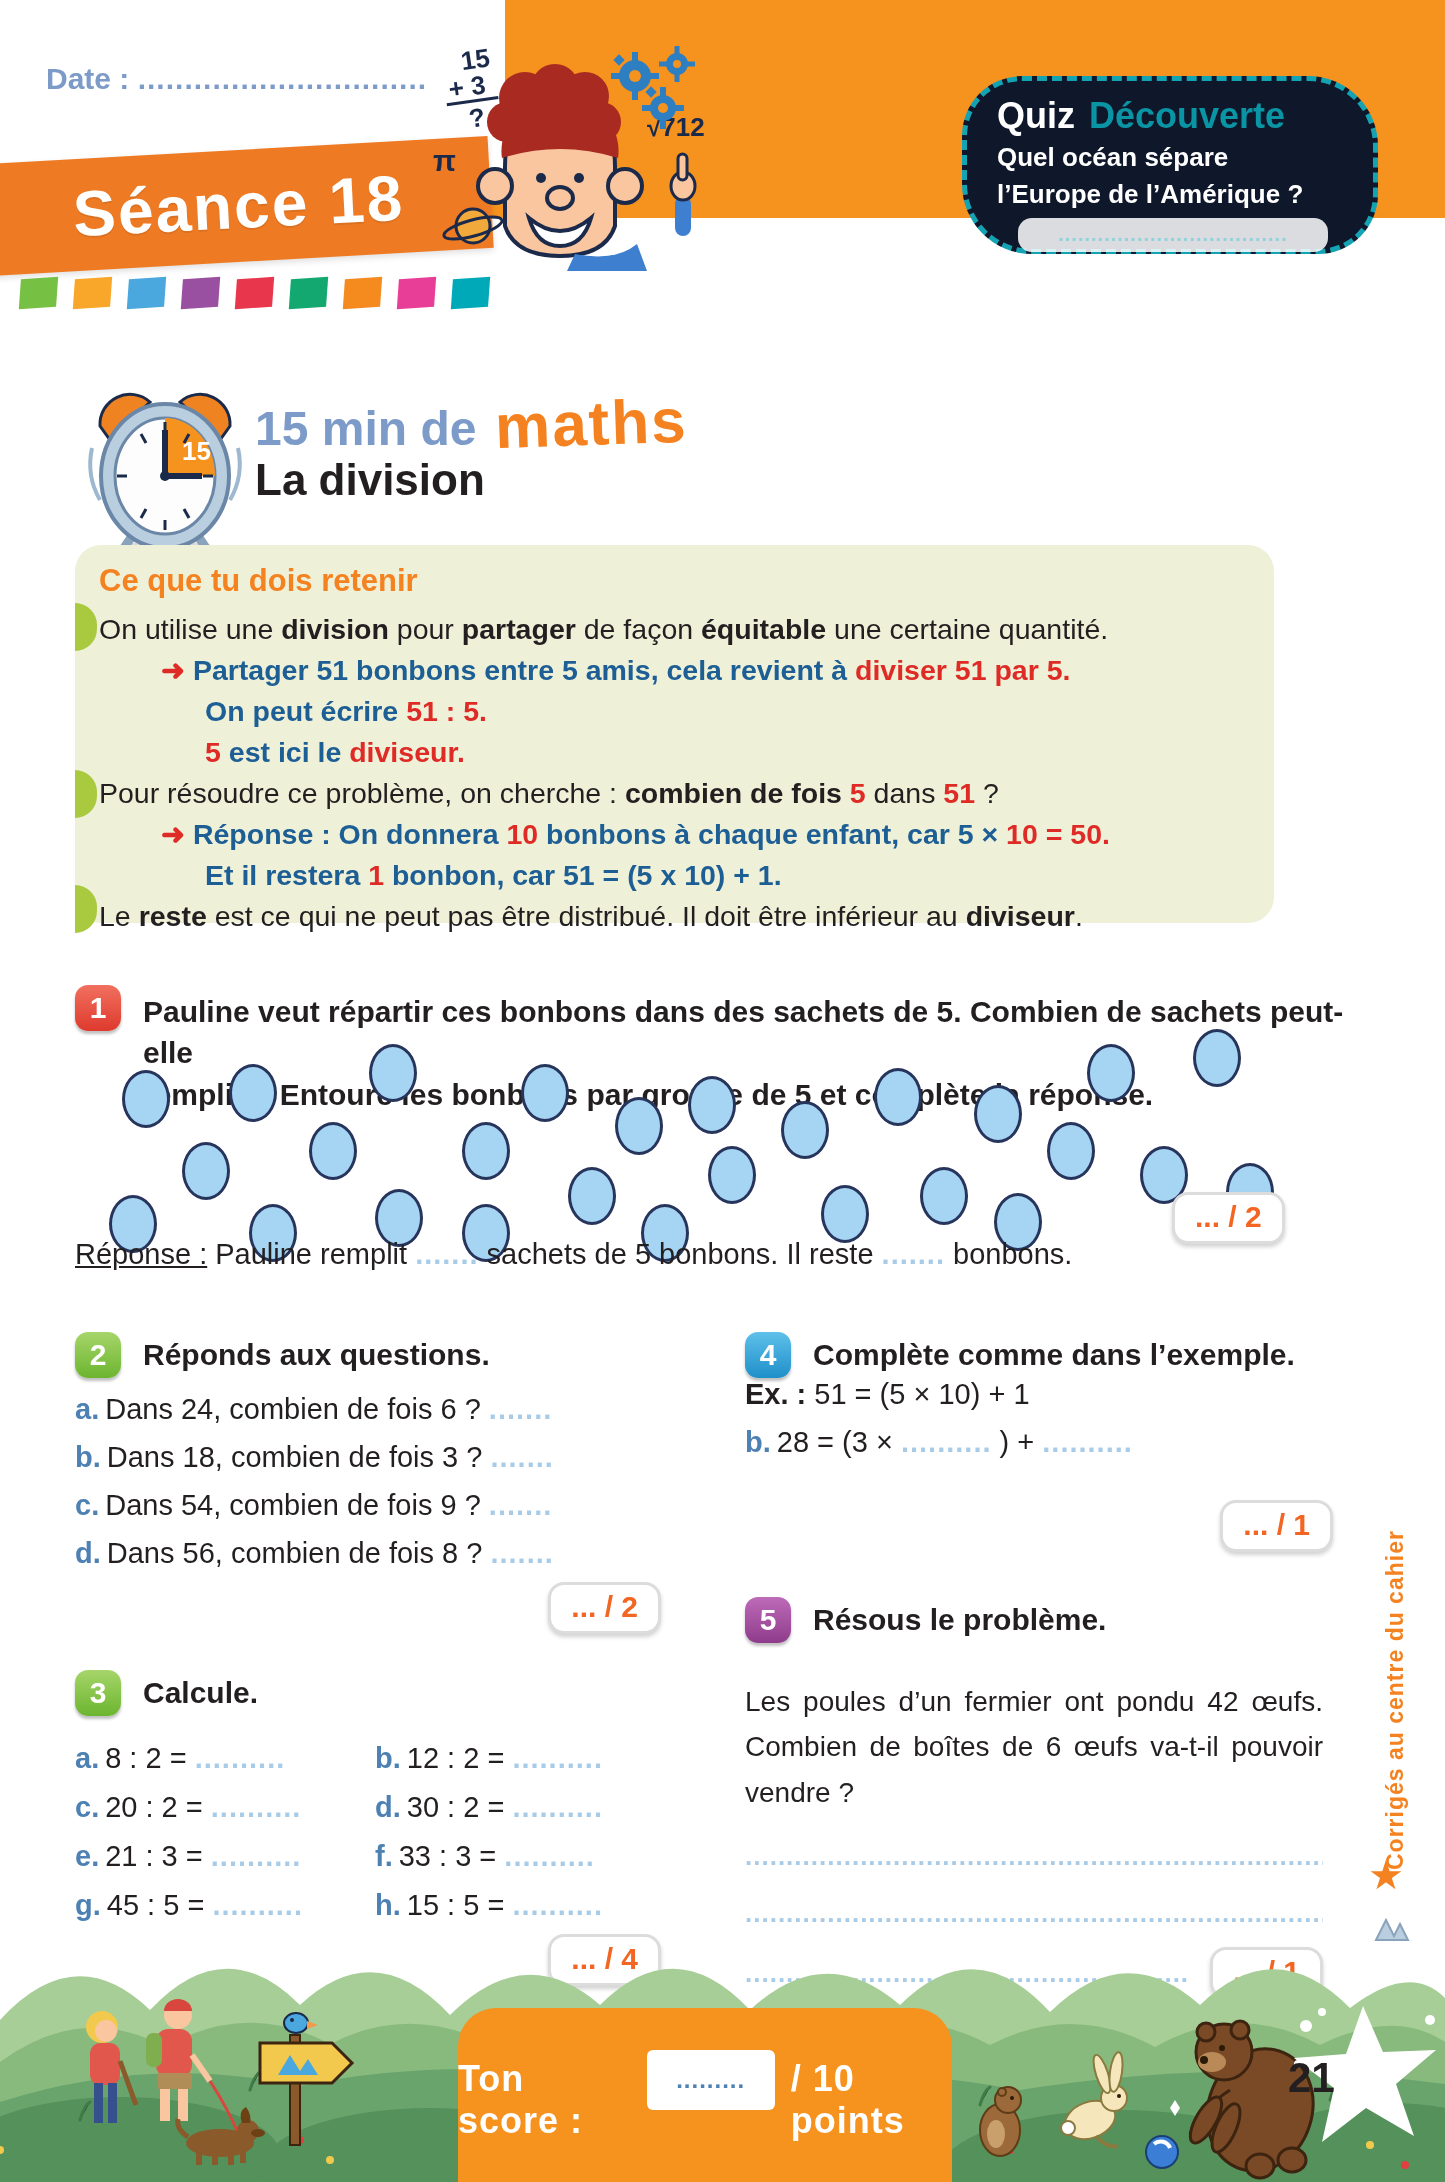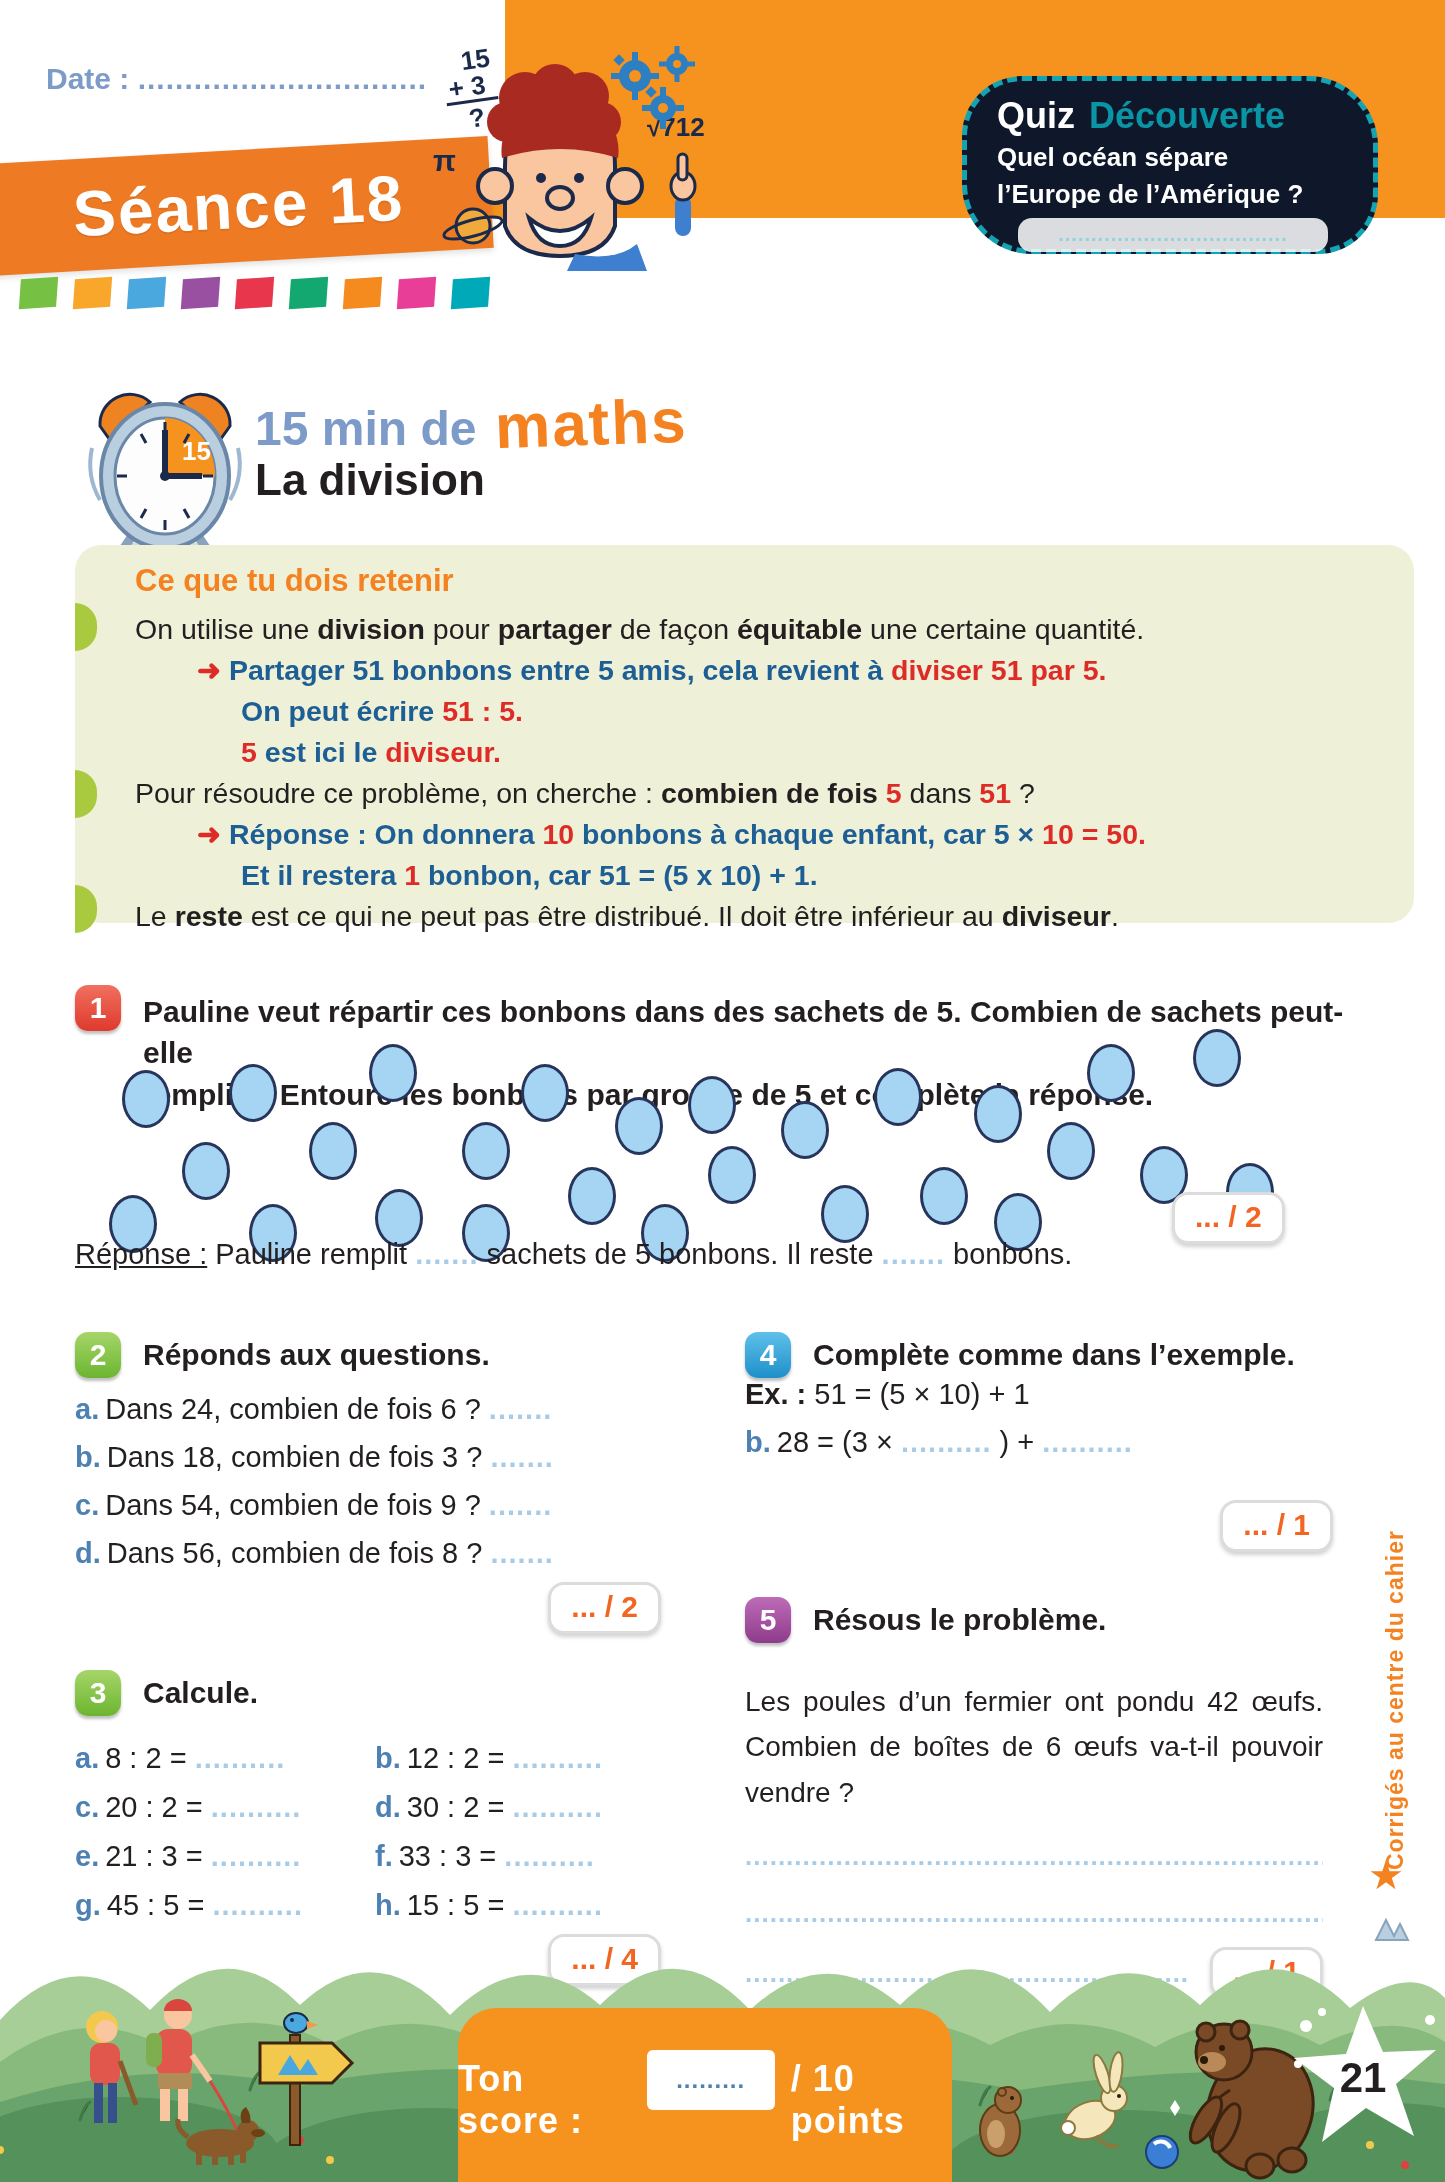--- a/index.html
+++ b/index.html
@@ -35,22 +35,22 @@
 
   
   .clock{position:absolute;left:80px;top:368px;width:170px;height:195px;}
   .lesson-line{position:absolute;left:255px;top:388px;white-space:nowrap;}
   .lesson-line .t1{font-size:48px;font-weight:700;color:#7c9bc9;}
   .lesson-line .t2{font-size:62px;font-weight:800;color:#f58220;display:inline-block;
                    transform:rotate(-2deg);margin-left:14px;letter-spacing:2px;}
   .lesson-title{position:absolute;left:255px;top:455px;font-size:44px;font-weight:800;color:#231f20;}
 
   
-  .retenir{position:absolute;left:75px;top:545px;width:1339px;height:378px;background:#eef0d8;
-           border-radius:26px;box-sizing:border-box;padding:18px 30px 0 60px;}
+  .retenir{position:absolute;left:75px;top:545px;width:1199px;height:378px;background:#eef0d8;
+           border-radius:26px;box-sizing:border-box;padding:18px 30px 0 24px;}
   .retenir .rtitle{color:#f58220;font-weight:800;font-size:31px;margin-bottom:10px;}
   .retenir p{margin:0;font-size:28.5px;line-height:1.44;}
   .retenir .ind1{margin-left:62px;}
   .retenir .ind2{margin-left:106px;}
   .bk{font-weight:700;}
   .bb{color:#1d5e94;font-weight:700;}
   .rr{color:#df2b26;font-weight:700;}
   .arrow{color:#df2b26;font-weight:800;margin-right:8px;}
   .leaf{position:absolute;left:0;width:22px;height:48px;background:#a9c93f;border-radius:0 26px 26px 0;}
 
@@ -106,21 +106,21 @@
   
   .footer{position:absolute;left:0;top:1950px;width:1445px;height:232px;}
   .score-panel{position:absolute;left:458px;top:2008px;width:494px;height:174px;background:#f6921e;
                border-radius:38px 38px 0 0;display:flex;align-items:flex-start;justify-content:center;
                gap:16px;padding-top:42px;box-sizing:border-box;z-index:5;}
   .score-panel .sl{color:#fff;font-size:36px;font-weight:800;letter-spacing:1px;padding-top:8px;}
   .score-box{width:150px;height:60px;background:#fff;border-radius:6px;display:flex;align-items:center;
              justify-content:center;color:#4d80b3;font-weight:800;font-size:24px;letter-spacing:1px;}
   .star21{position:absolute;left:1288px;top:2000px;width:160px;height:160px;z-index:6;}
   .star21 svg{position:absolute;left:0;top:0;}
-  .star21 .num{position:absolute;left:0;top:54px;width:150px;text-align:center;
+  .star21 .num{position:absolute;left:0;top:54px;width:150px;text-align:left;
                font-size:42px;font-weight:800;color:#231f20;z-index:2;}
   .hikers{position:absolute;left:60px;top:1985px;z-index:4;}
   .animals{position:absolute;left:930px;top:2000px;z-index:4;}
 </style>
 </head>
 <body>
 
 <div class="page">
 
   <div class="orange-block"></div>

